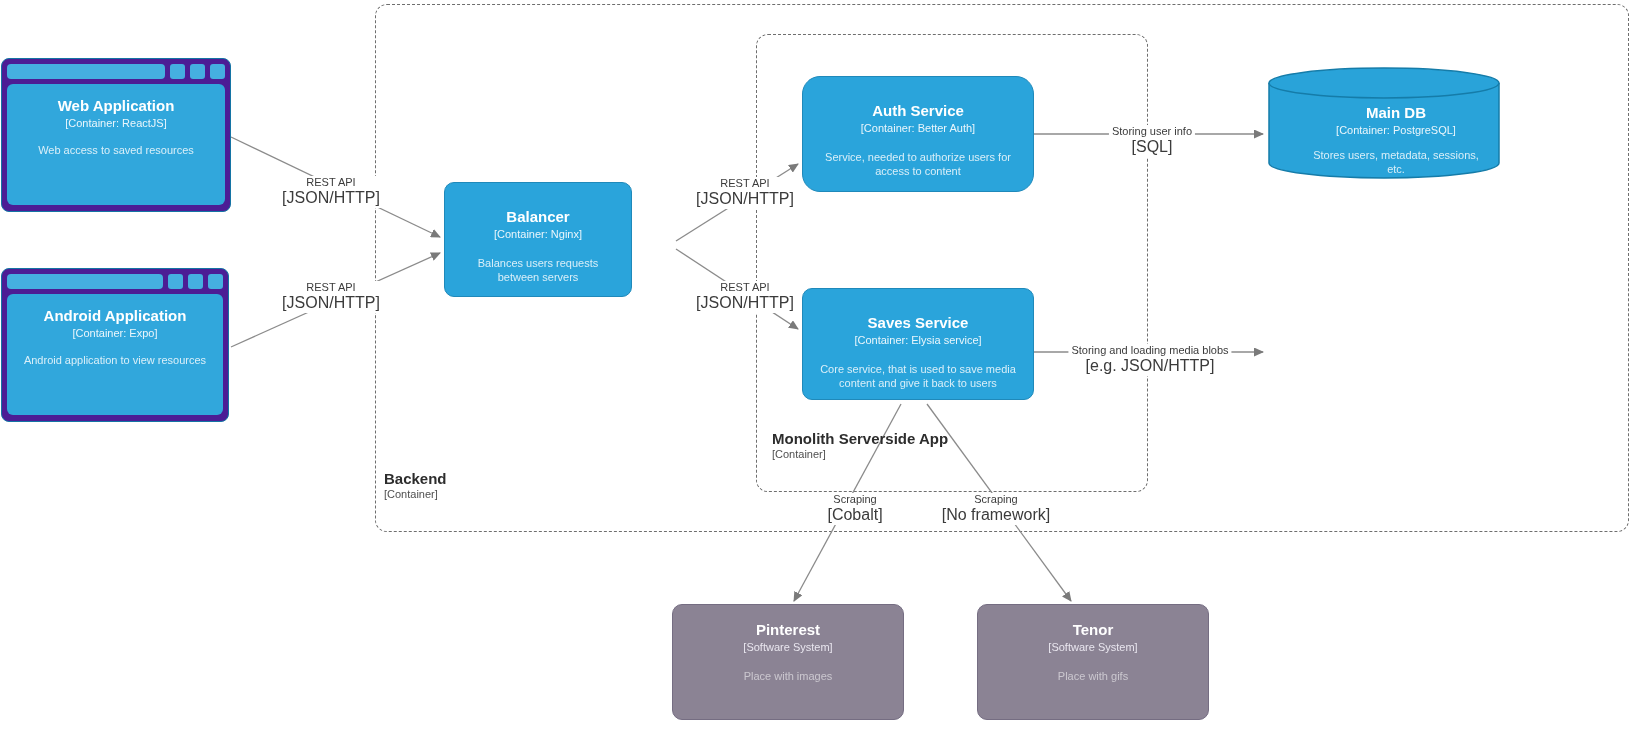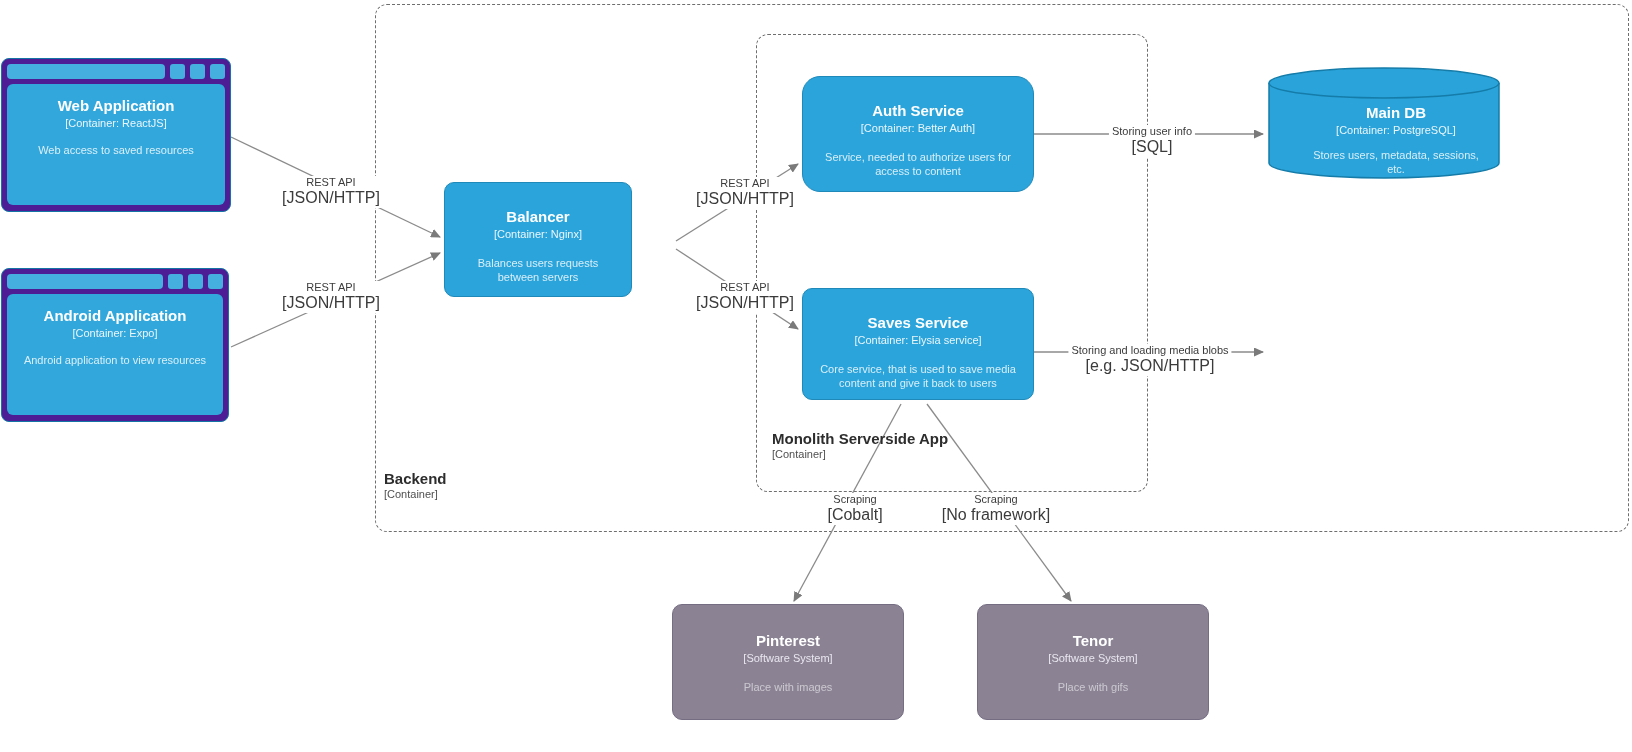--- a/index.html
+++ b/index.html
@@ -18,21 +18,21 @@
   .b-title { font-size:15px; font-weight:bold; color:#2d2d2d; line-height:1.15; }
   .b-sub   { font-size:11px; color:#4f4f4f; line-height:1.3; }
 
   
   .node { position:absolute; box-sizing:border-box; z-index:2; color:#fff; text-align:center; }
   .n-title { font-size:15px; font-weight:bold; line-height:1.2; }
   .n-sub   { font-size:11px; margin-top:2px; color:#eaf6fc; line-height:1.25; }
   .n-desc  { font-size:11px; margin-top:14px; color:rgba(255,255,255,0.82); padding:0 12px; line-height:1.3; }
 
   .rect { background:#2aa4db; border:1px solid #1f89ba; border-radius:10px; padding-top:25px; }
-  .gray { background:#8b8394; border:1px solid #756d82; border-radius:10px; padding-top:27px; }
+  .gray { background:#8b8394; border:1px solid #756d82; border-radius:10px; padding-top:16px; }
   .gray .n-sub  { color:#e9e6ef; }
   .gray .n-desc { color:rgba(255,255,255,0.55); }
 
   
   .browser { background:#4c1d95; border:1.5px solid #1474a5; border-radius:8px; padding:5px; }
   .browser-bar { display:flex; gap:5px; height:15px; margin-bottom:5px; }
   .browser-pill { flex:1; background:#45afe0; border-radius:4px; }
   .browser-btn { width:15px; background:#45afe0; border-radius:3px; }
   .browser-body { background:#31a7dc; border-radius:6px; height:121px; padding-top:13px; box-sizing:border-box; }
   .browser .n-desc { margin-top:12px; }

